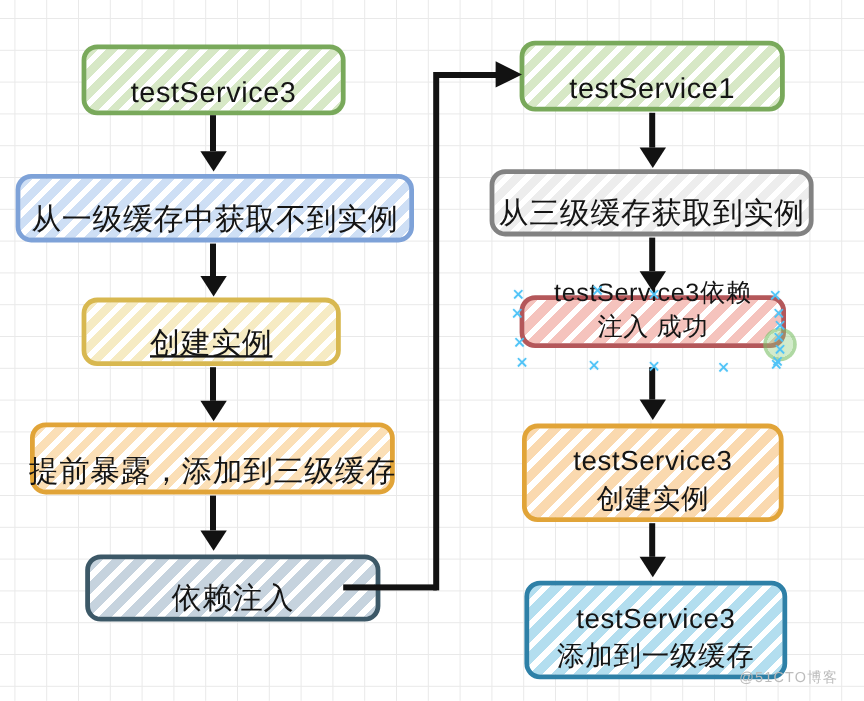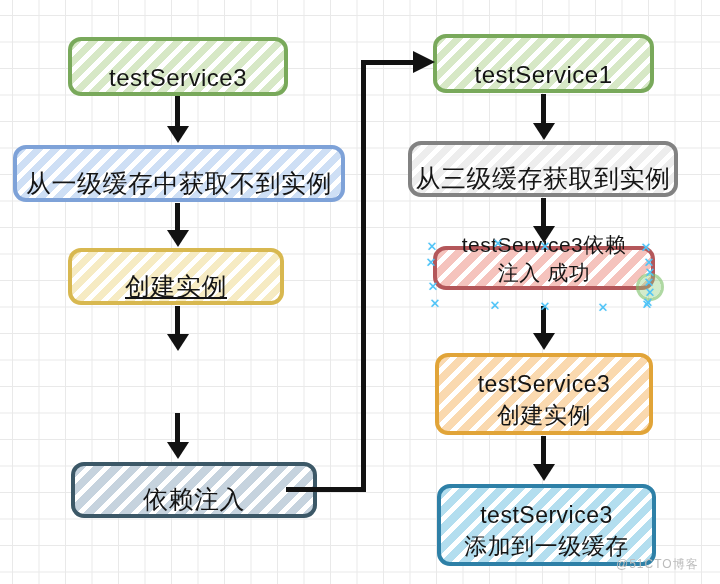--- a/index.html
+++ b/index.html
@@ -102,20 +102,23 @@
   </div>
 
   <div class="node blue fs-cjk" style="left:13px;top:145px;width:332px;height:57px">
     <span class="ln">从一级缓存中获取不到实例</span>
   </div>
 
   <div class="node yellow fs-cjk" style="left:68px;top:248px;width:216px;height:57px">
     <span class="ln">创建实例</span>
   </div>
 
+  <div class="node orange fs-cjk" style="left:25px;top:352px;width:304px;height:60px">
+    <span class="ln">提前暴露，添加到三级缓存</span>
+  </div>
 
   <div class="node navy fs-cjk" style="left:71px;top:462px;width:246px;height:56px">
     <span class="ln">依赖注入</span>
   </div>
 
   <div class="node green fs-lat" style="left:433px;top:34px;width:221px;height:59px">
     <span class="ln">testService1</span>
   </div>
 
   <div class="node gray fs-cjk" style="left:408px;top:141px;width:270px;height:56px">

